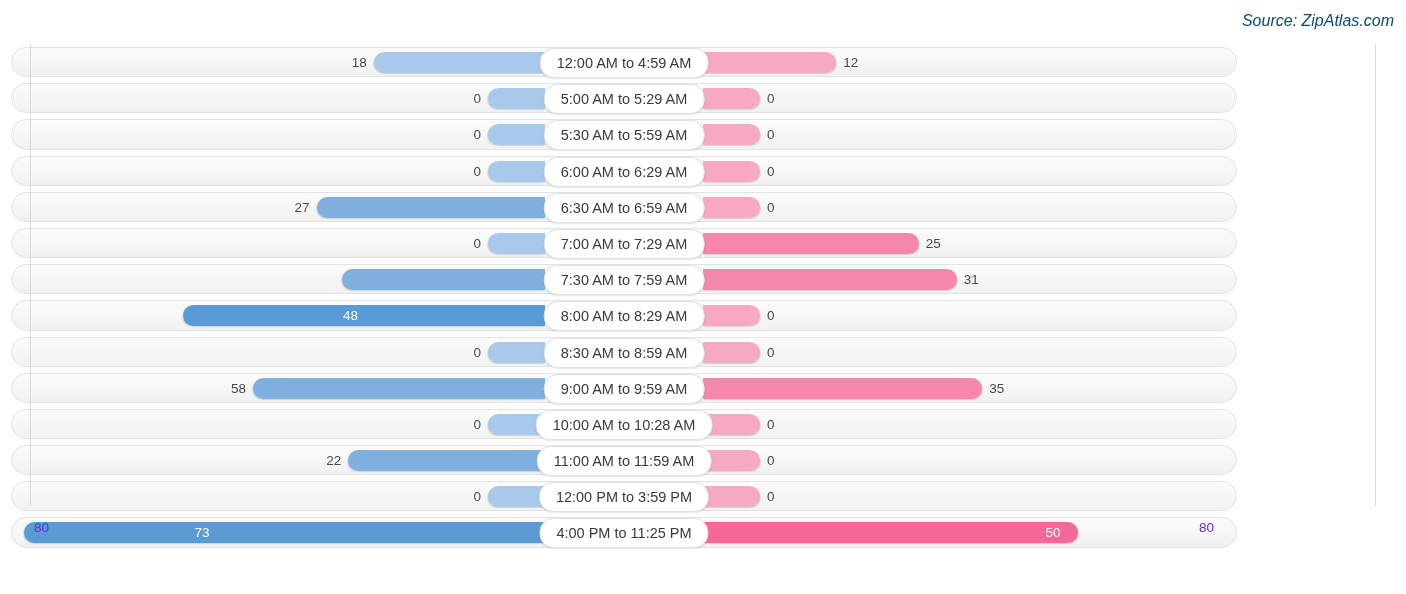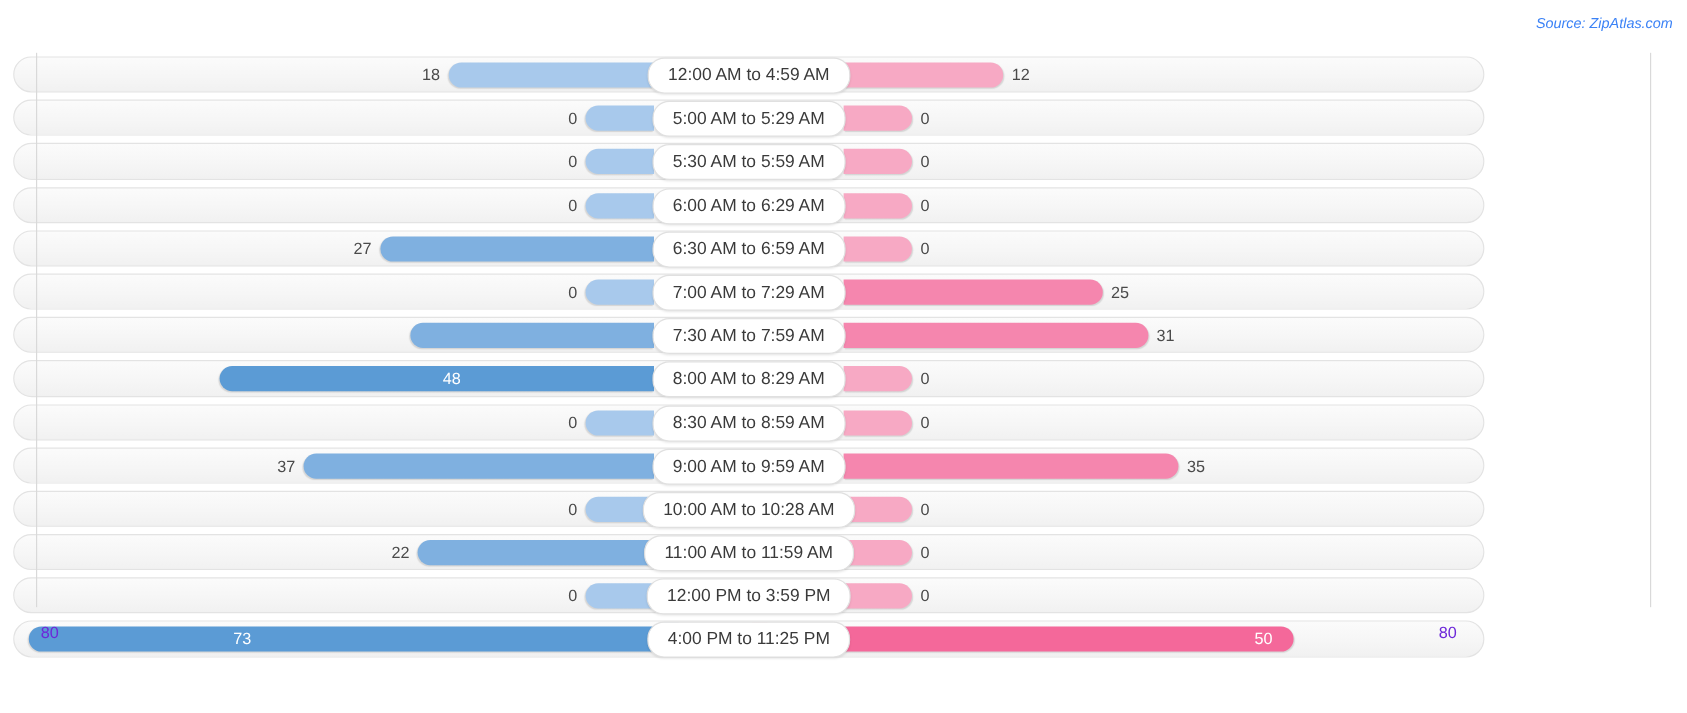--- a/index.html
+++ b/index.html
@@ -28,23 +28,23 @@
     font-size: 19.5px;
     font-weight: 400;
     letter-spacing: 0.2px;
     color: #3b3b3b;
     white-space: nowrap;
   }
   #source-label {
     position: absolute;
     right: 12px;
     top: 12px;
-    font-size: 12px;
+    font-size: 16px;
     font-style: italic;
-    color: #3b82f6;
+    color: #0c4a6e;
     white-space: nowrap;
   }
 
   
   #plot {
     position: absolute;
     left: 0;
     top: 44px;
     width: 1248px;
     height: 510px;
@@ -243,37 +243,37 @@
         <div class="bar bar-male" style="width: 203.05px; background: rgb(127, 176, 224);"></div>
         <div class="bar bar-female" style="width: 253.85px; background: rgb(245, 134, 174);"></div>
         <div class="val val-male outside" style="right: 913.05px; margin-top: 39px;">23</div>
         <div class="val val-female outside" style="left: 963.85px;">31</div>
         <div class="pill">7:30 AM to 7:59 AM</div>
       </div>
       <div class="row">
         <div class="track"></div>
         <div class="bar bar-male" style="width: 361.8px; background: rgb(91, 155, 213);"></div>
         <div class="bar bar-female" style="width: 57px; background: rgb(247, 169, 196);"></div>
-        <div class="val val-male inside" style="right: auto; left: 369px; text-align: left;">48</div>
+        <div class="val val-male inside" style="right: auto; left: 343px; text-align: left;">48</div>
         <div class="val val-female outside" style="left: 767px;">0</div>
         <div class="pill">8:00 AM to 8:29 AM</div>
       </div>
       <div class="row">
         <div class="track"></div>
         <div class="bar bar-male" style="width: 57px; background: rgb(168, 201, 236);"></div>
         <div class="bar bar-female" style="width: 57px; background: rgb(247, 169, 196);"></div>
         <div class="val val-male outside" style="right: 767px;">0</div>
         <div class="val val-female outside" style="left: 767px;">0</div>
         <div class="pill">8:30 AM to 8:59 AM</div>
       </div>
       <div class="row">
         <div class="track"></div>
         <div class="bar bar-male" style="width: 291.95px; background: rgb(127, 176, 224);"></div>
         <div class="bar bar-female" style="width: 279.25px; background: rgb(245, 134, 174);"></div>
-        <div class="val val-male outside" style="right: 1001.95px;">37</div>
+        <div class="val val-male outside" style="right: 1001.95px;">58</div>
         <div class="val val-female outside" style="left: 989.25px;">35</div>
         <div class="pill">9:00 AM to 9:59 AM</div>
       </div>
       <div class="row">
         <div class="track"></div>
         <div class="bar bar-male" style="width: 57px; background: rgb(168, 201, 236);"></div>
         <div class="bar bar-female" style="width: 57px; background: rgb(247, 169, 196);"></div>
         <div class="val val-male outside" style="right: 767px;">0</div>
         <div class="val val-female outside" style="left: 767px;">0</div>
         <div class="pill">10:00 AM to 10:28 AM</div>

